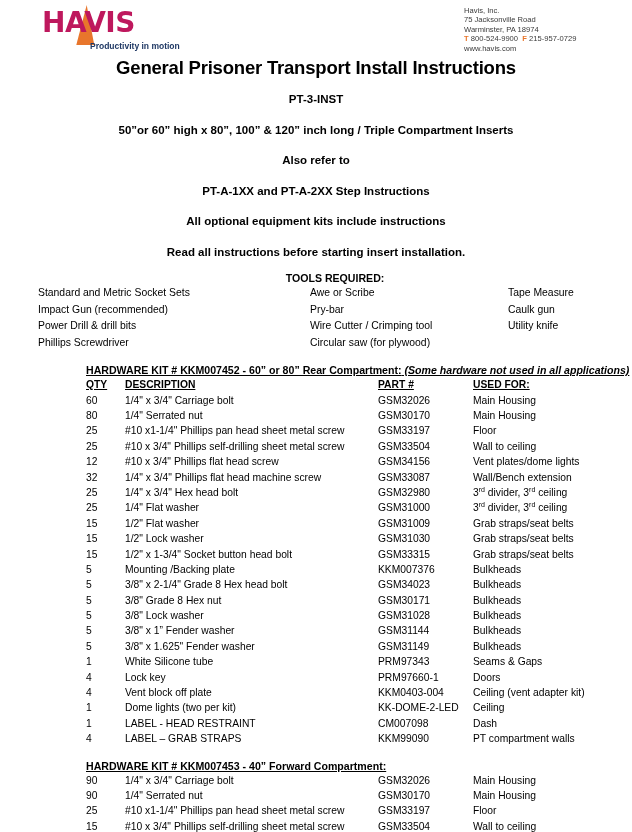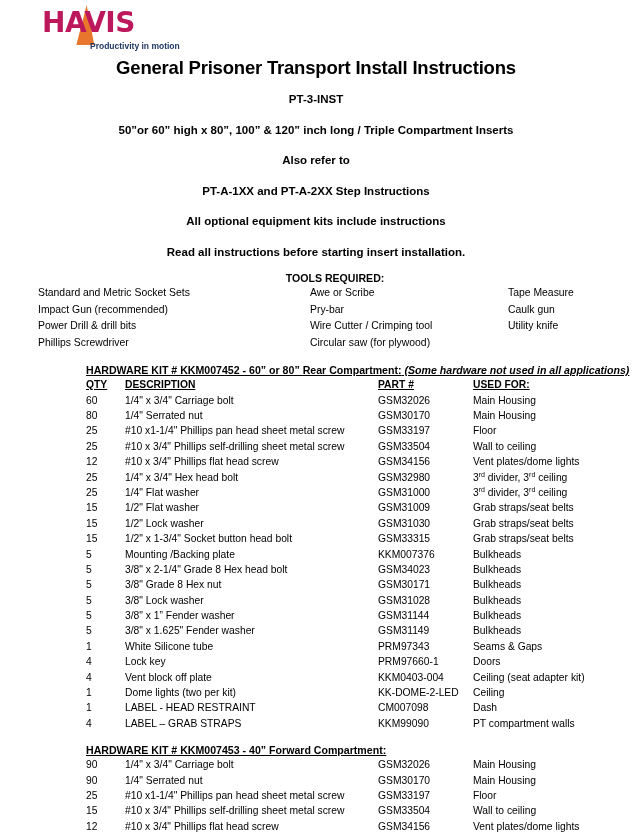--- a/index.html
+++ b/index.html
@@ -170,20 +170,27 @@
   <div class="header">
 
     <div class="logo-block">
       <div class="logo-word">
         <span class="logo-slash"></span>
         <span class="logo-letters">HAVIS</span>
       </div>
       <div class="logo-tag">Productivity in motion</div>
     </div>
 
+    <div class="addr-block">
+      <div>Havis, Inc.</div>
+      <div>75 Jacksonville Road</div>
+      <div>Warminster, PA 18974</div>
+      <div class="tel"><span class="lbl">T</span> <span>800-524-9900</span>&nbsp; <span class="lbl">F</span> <span>215-957-0729</span></div>
+      <div>www.havis.com</div>
+    </div>
   </div>
 
   <div class="titles">
     <div class="doc-title">General Prisoner Transport Install Instructions</div>
     <div class="sub-line">PT-3-INST</div>
     <div class="sub-line">50”or 60” high x 80”, 100” &amp; 120” inch long / Triple Compartment Inserts</div>
     <div class="sub-line">Also refer to</div>
     <div class="sub-line">PT-A-1XX and PT-A-2XX Step Instructions</div>
     <div class="sub-line">All optional equipment kits include instructions</div>
     <div class="sub-line">Read all instructions before starting insert installation.</div>
@@ -245,20 +252,26 @@
             <span class="c-part">GSM33504</span>
             <span class="c-use">Wall to ceiling</span>
           </div>
           <div class="trow">
             <span class="c-qty">12</span>
             <span class="c-desc">#10 x 3/4" Phillips flat head screw</span>
             <span class="c-part">GSM34156</span>
             <span class="c-use">Vent plates/dome lights</span>
           </div>
           <div class="trow">
+            <span class="c-qty">32</span>
+            <span class="c-desc">1/4" x 3/4" Phillips flat head machine screw</span>
+            <span class="c-part">GSM33087</span>
+            <span class="c-use">Wall/Bench extension</span>
+          </div>
+          <div class="trow">
             <span class="c-qty">25</span>
             <span class="c-desc">1/4" x 3/4" Hex head bolt</span>
             <span class="c-part">GSM32980</span>
             <span class="c-use">3<sup>rd</sup> divider, 3<sup>rd</sup> ceiling</span>
           </div>
           <div class="trow">
             <span class="c-qty">25</span>
             <span class="c-desc">1/4" Flat washer</span>
             <span class="c-part">GSM31000</span>
             <span class="c-use">3<sup>rd</sup> divider, 3<sup>rd</sup> ceiling</span>
@@ -326,21 +339,21 @@
           <div class="trow">
             <span class="c-qty">4</span>
             <span class="c-desc">Lock key</span>
             <span class="c-part">PRM97660-1</span>
             <span class="c-use">Doors</span>
           </div>
           <div class="trow">
             <span class="c-qty">4</span>
             <span class="c-desc">Vent block off plate</span>
             <span class="c-part">KKM0403-004</span>
-            <span class="c-use">Ceiling (seat adapter kit)</span>
+            <span class="c-use">Ceiling (vent adapter kit)</span>
           </div>
           <div class="trow">
             <span class="c-qty">1</span>
             <span class="c-desc">Dome lights (two per kit)</span>
             <span class="c-part">KK-DOME-2-LED</span>
             <span class="c-use">Ceiling</span>
           </div>
           <div class="trow">
             <span class="c-qty">1</span>
             <span class="c-desc">LABEL - HEAD RESTRAINT</span>

